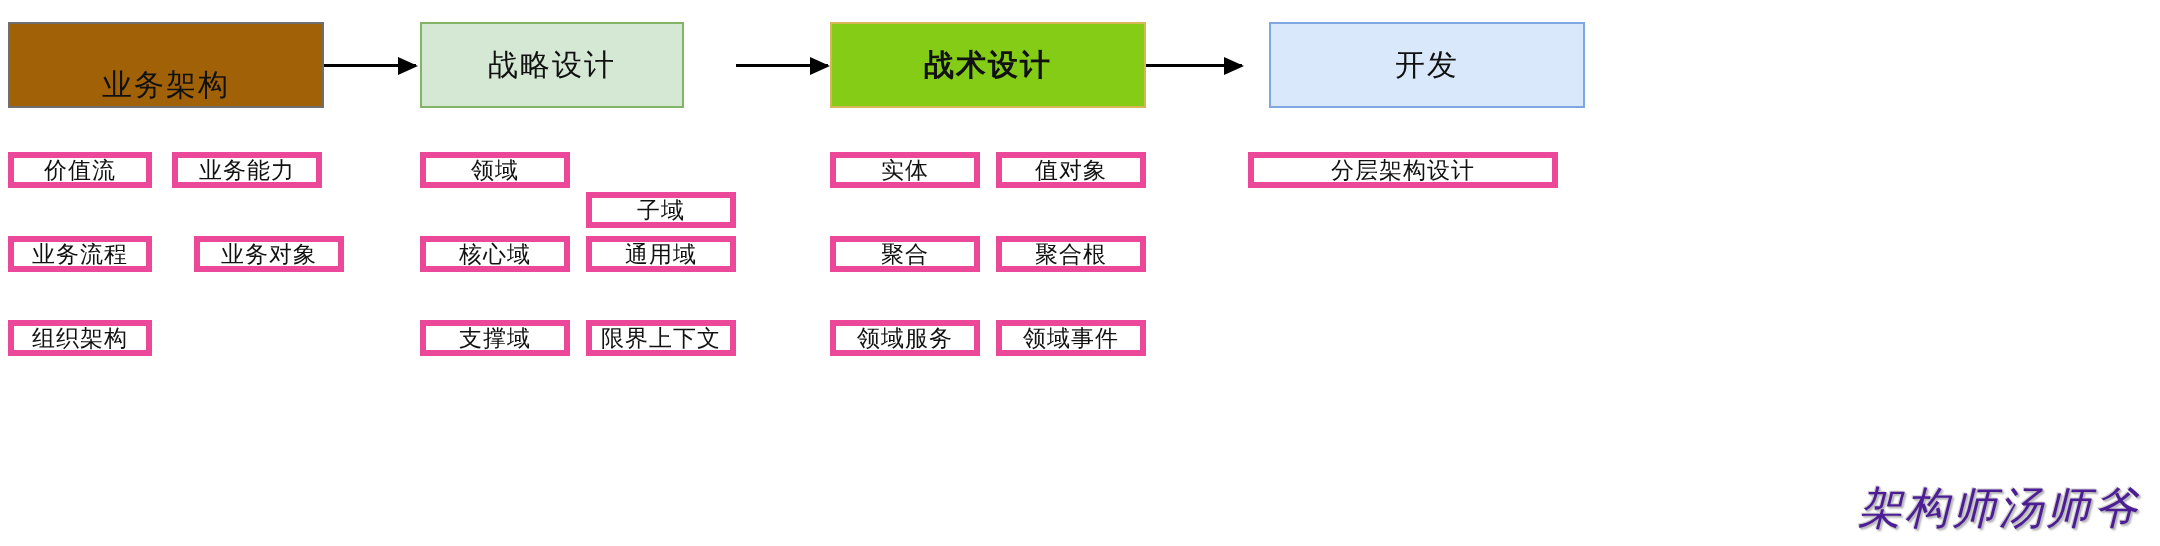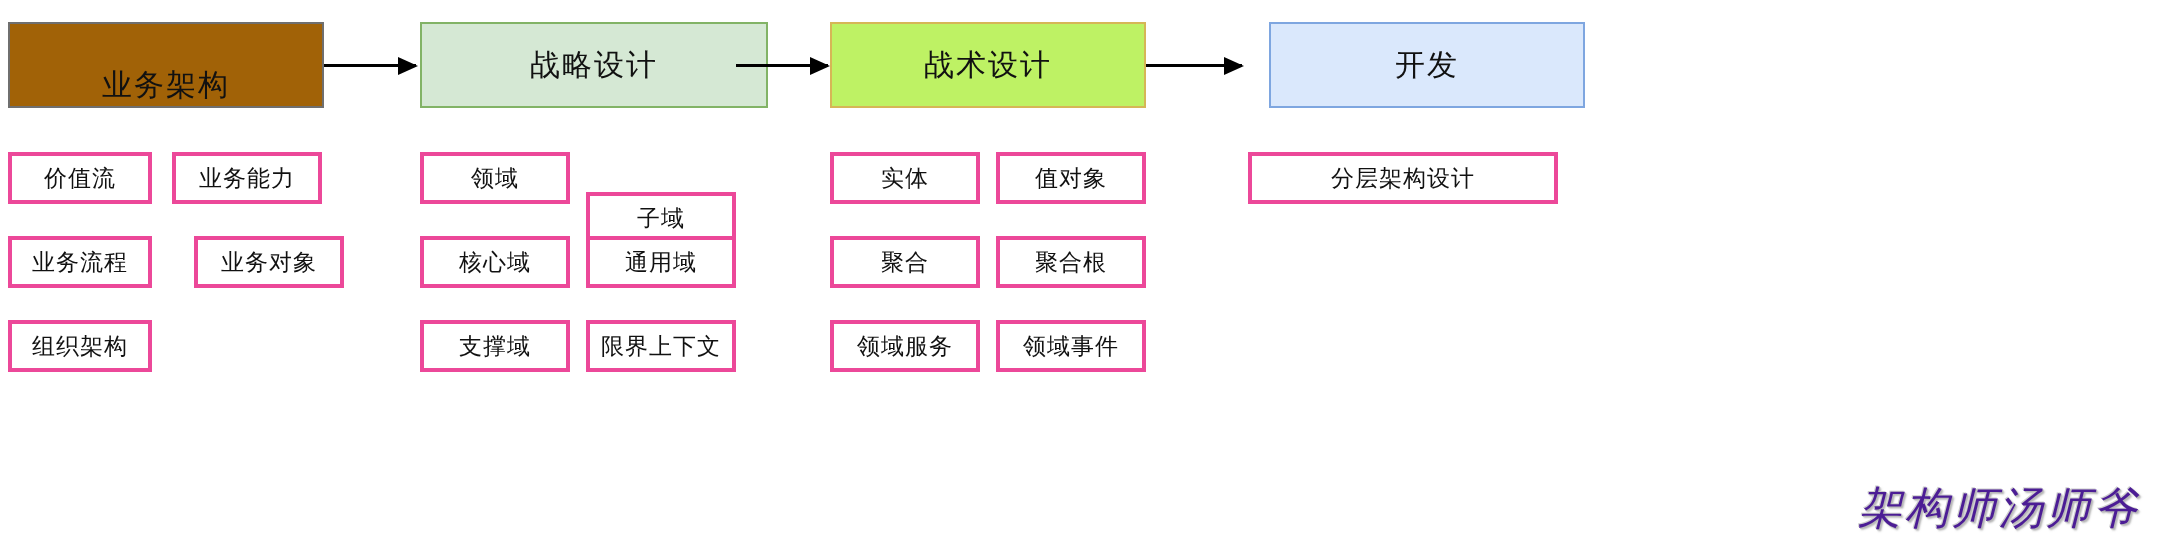--- a/index.html
+++ b/index.html
@@ -28,21 +28,21 @@
     border-width: 2px;
     border-style: solid;
     display: flex;
     align-items: center;
     justify-content: center;
     font-size: 30px;
     letter-spacing: 2px;
     color: #111111;
   }
   .phase-0 { left: 8px;    width: 316px; background: #f5f5f5; border-color: #6f6f6f; }
-  .phase-1 { left: 420px;  width: 348px; background: #d5e8d4; border-color: #82b366; }
+  .phase-1 { left: 420px;  width: 264px; background: #d5e8d4; border-color: #82b366; }
   .phase-2 { left: 830px;  width: 316px; background: #fff2cc; border-color: #d6b656; }
   .phase-3 { left: 1246px; width: 316px; background: #dae8fc; border-color: #7ea6e0; }
   .phase-3 { left: 1246px; }
 
   
   .arrow {
     position: absolute;
     top: 64px;
     height: 3px;
     background: #000000;
@@ -60,22 +60,22 @@
     border-left: 20px solid #000000;
   }
   .arrow-0 { left: 324px;  width: 92px; }
   .arrow-1 { left: 736px;  width: 92px; }
   .arrow-2 { left: 1146px; width: 96px; }
 
   
   .item {
     position: absolute;
     box-sizing: border-box;
-    height: 52px;
-    border: 4px solid #ec4899;
+    height: 36px;
+    border: 6px solid #ec4899;
     background: #ffffff;
     display: flex;
     align-items: center;
     justify-content: center;
     font-size: 23px;
     letter-spacing: 1px;
     color: #111111;
     white-space: nowrap;
   }
   .item-w-sm { width: 144px; }
@@ -102,21 +102,21 @@
 <body>
 
 <div id="canvas">
 
   <div class="phase phase-0" style="background: #a16207; border-color: rgb(111, 111, 111); align-items: flex-end;">
     <span>业务架构</span>
   </div>
   <div class="phase phase-1" style="background: rgb(213, 232, 212); border-color: rgb(130, 179, 102);">
     <span>战略设计</span>
   </div>
-  <div class="phase phase-2" style="background: #bef264; border-color: rgb(214, 182, 86);">
+  <div class="phase phase-2" style="background: #84cc16; border-color: rgb(214, 182, 86); font-weight: bold;">
     <span>战术设计</span>
   </div>
   <div class="phase phase-3" style="background: rgb(218, 232, 252); border-color: rgb(126, 166, 224); margin-left: 23px;">
     <span>开发</span>
   </div>
 
   <div class="arrow arrow-0"></div>
   <div class="arrow arrow-1"></div>
   <div class="arrow arrow-2"></div>
 

